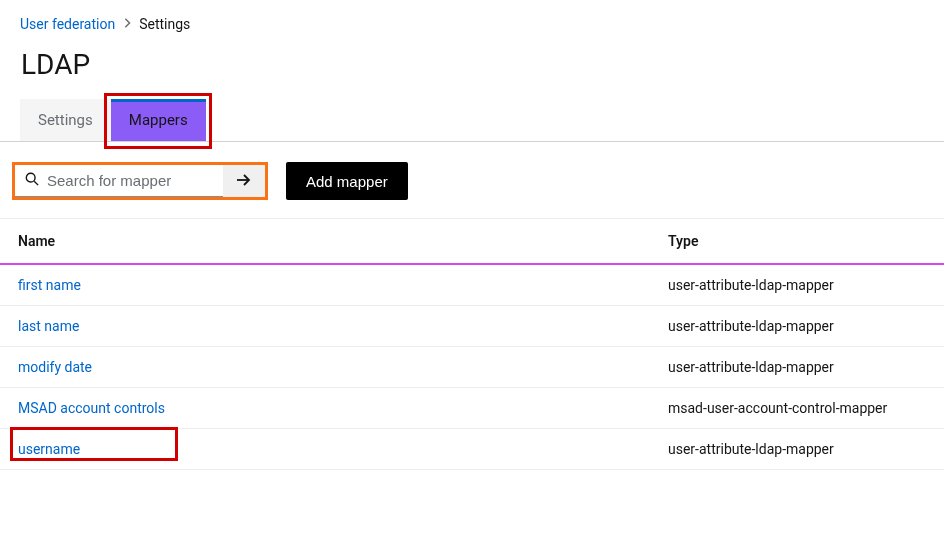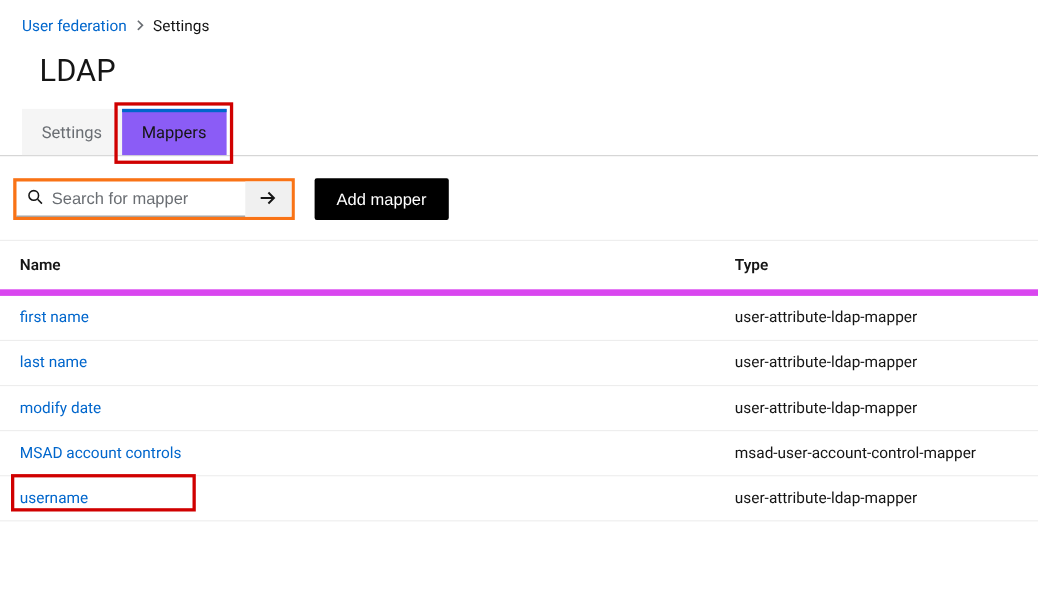--- a/index.html
+++ b/index.html
@@ -21,21 +21,21 @@
     gap: 8px;
   }
   .breadcrumb-link { color: #0066cc; text-decoration: none; cursor: pointer; }
   .breadcrumb-sep { color: #6a6e73; font-size: 12px; }
   .breadcrumb-current { color: #151515; }
 
   
   .page-title {
     font-size: 28px;
     font-weight: 400;
-    padding: 12px 20px 18px 36px;
+    padding: 12px 20px 18px 21px;
     color: #151515;
   }
 
   
   .tabs {
     display: flex;
     padding: 0 20px;
     border-bottom: 1px solid #d2d2d2;
     position: relative;
   }
@@ -124,21 +124,21 @@
   }
 
   
   .table { width: 100%; border-collapse: collapse; }
   .table th {
     text-align: left;
     font-weight: 600;
     font-size: 14px;
     padding: 14px 18px;
     border-top: 1px solid #ededed;
-    border-bottom: 6px solid #d946ef;
+    border-bottom: 2px solid #d946ef;
     color: #151515;
   }
   .table td {
     padding: 12px 18px;
     border-bottom: 1px solid #ededed;
     font-size: 14px;
     vertical-align: middle;
   }
   .col-name { width: 650px; }
   .link { color: #0066cc; text-decoration: none; cursor: pointer; }

